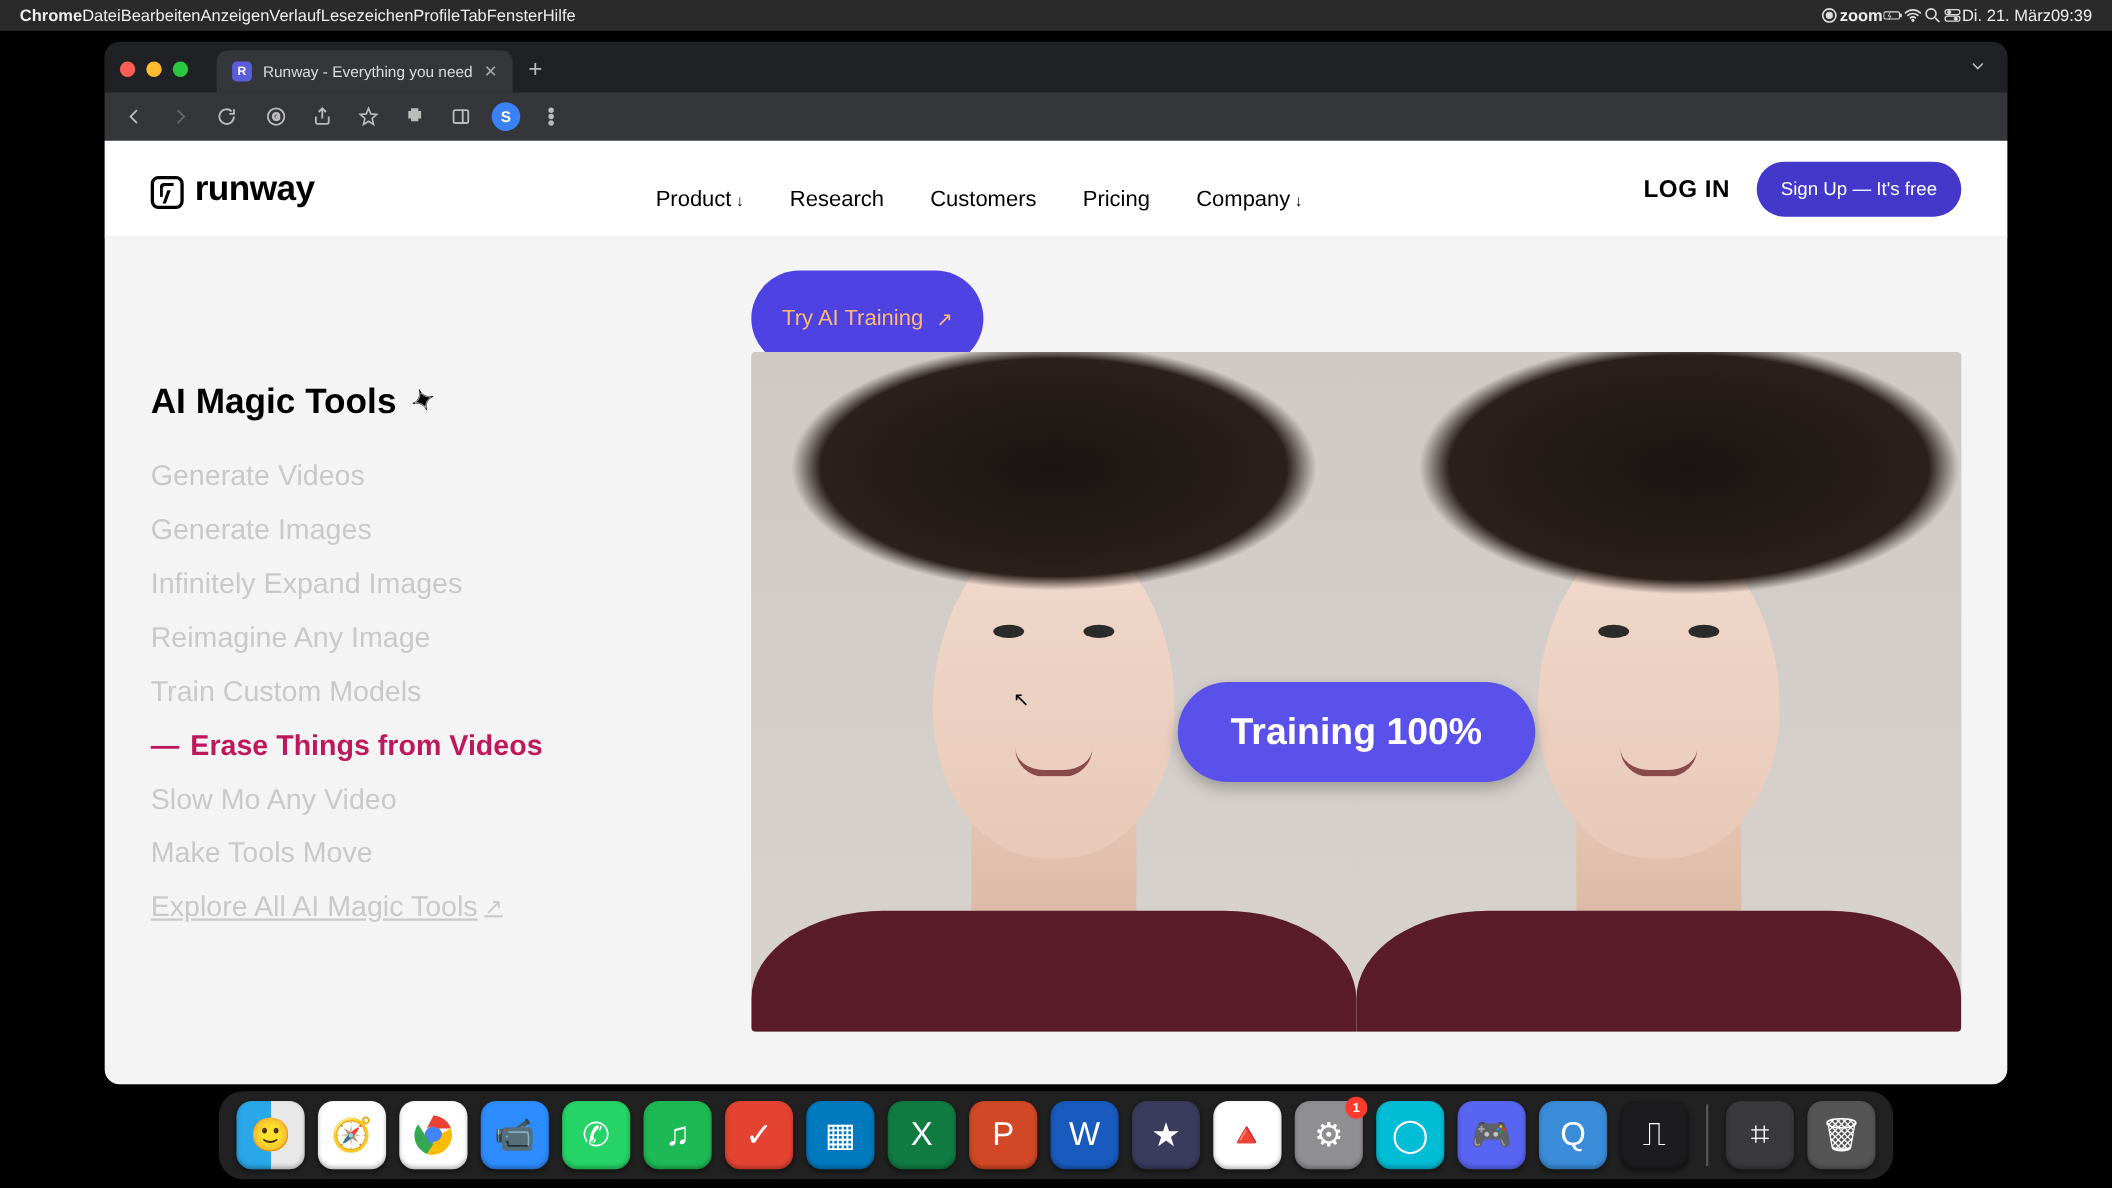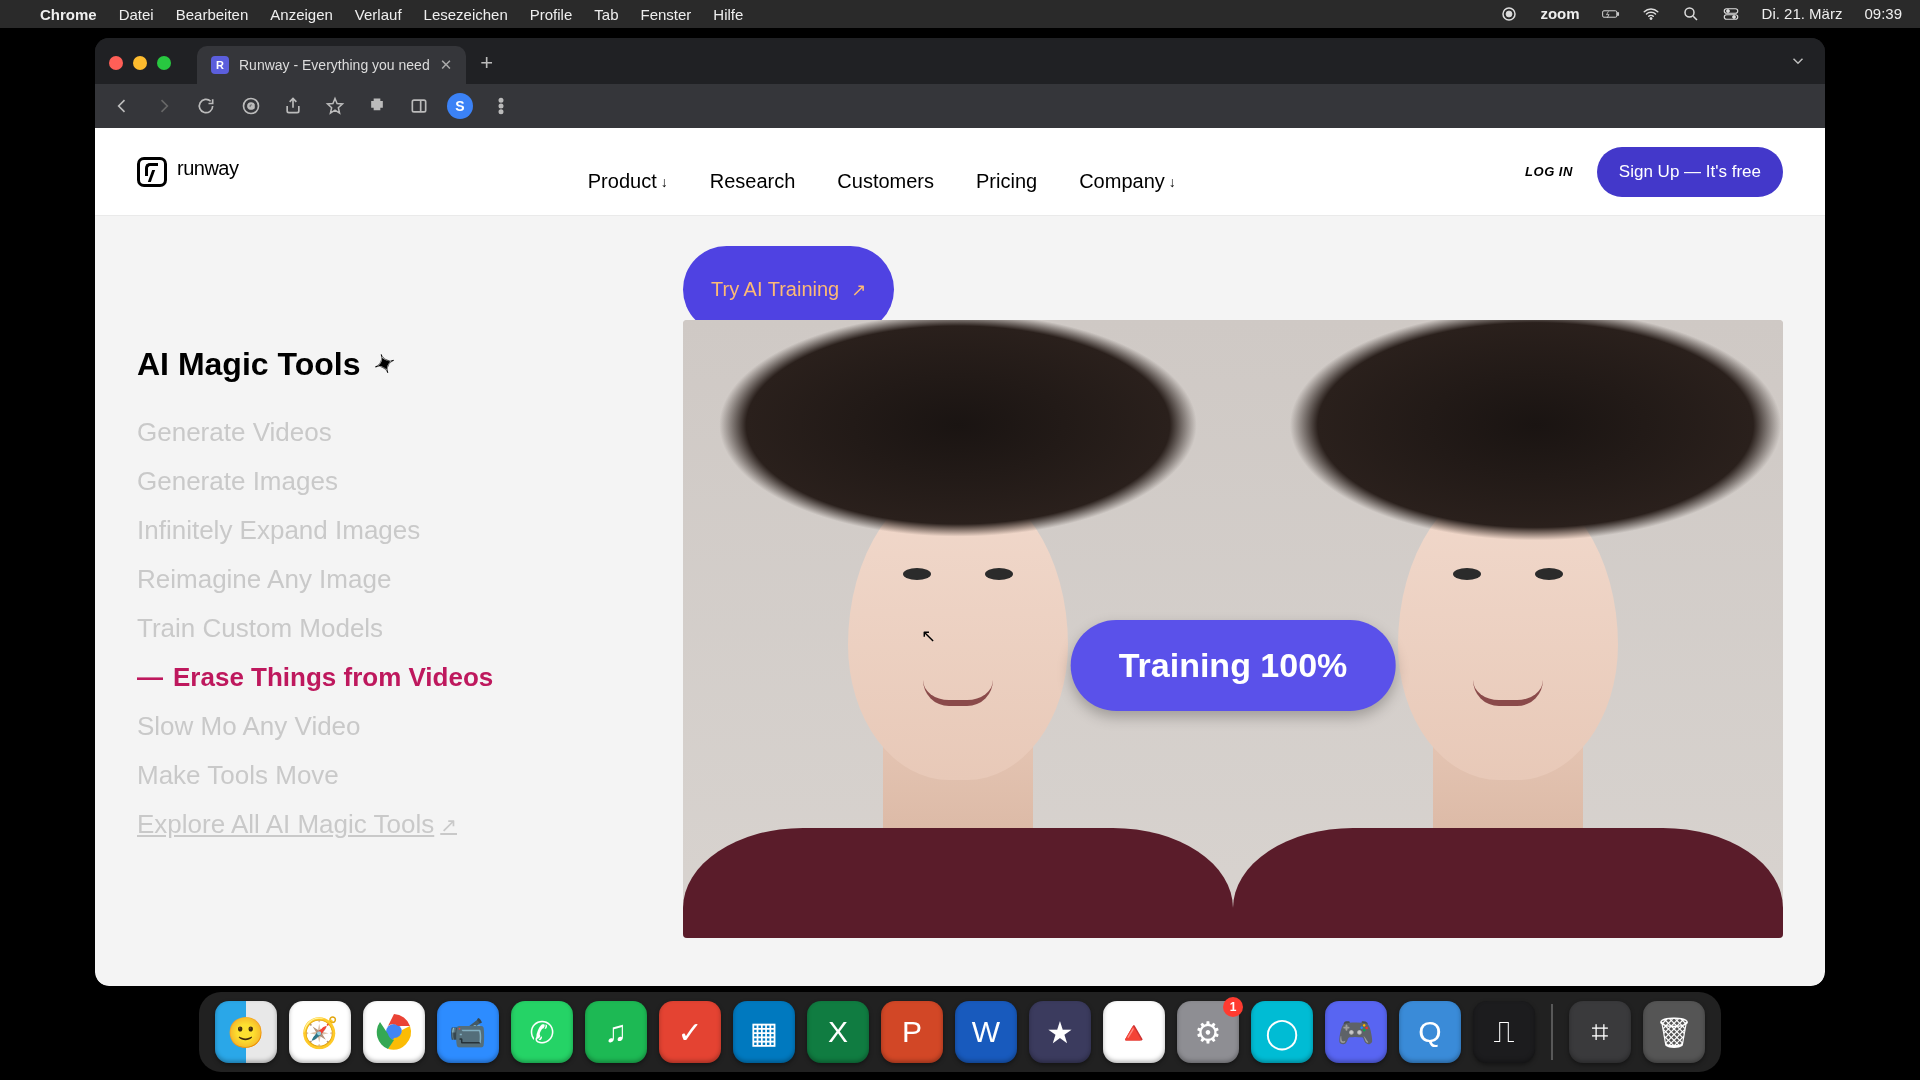--- a/index.html
+++ b/index.html
@@ -1,19 +1,19 @@
 <!DOCTYPE html>
 <html><head>
 <meta charset="utf-8">
 <style>
   * { margin: 0; padding: 0; box-sizing: border-box; }
   html, body { width: 1920px; height: 1080px; overflow: hidden; font-family: -apple-system, BlinkMacSystemFont, "Segoe UI", Helvetica, Arial, sans-serif; background:#000; }
   
   .mac-menubar { position: absolute; top:0; left:0; right:0; height:28px; background:#2a2a2a; color:#eee; display:flex; align-items:center; justify-content:space-between; padding:0 18px; font-size:15px; }
-  .mac-menubar .left, .mac-menubar .right { display:flex; align-items:flex-start; gap:22px; }
+  .mac-menubar .left, .mac-menubar .right { display:flex; align-items:center; }
   .mac-menubar .left .apple { font-size:18px; }
   .mac-menubar .left .app-name { font-weight:600; }
   .mac-menubar .right .icon { display:inline-flex; align-items:center; justify-content:center; }
   .mac-menubar .right svg { width:18px; height:18px; stroke:#ddd; fill:#ddd; }
   
   .chrome-window { position:absolute; top:38px; left:95px; width:1730px; height:948px; background:#202124; border-radius:14px; overflow:hidden; box-shadow:0 0 0 1px #000; }
   .tabstrip { height:46px; background:#202124; display:flex; align-items:flex-end; padding-left:14px; }
   .traffic { display:flex; align-items:center; gap:10px; margin-bottom:14px; margin-right:26px; }
   .traffic .dot { width:14px; height:14px; border-radius:50%; }
   .dot.red{background:#ff5f57;} .dot.yellow{background:#febc2e;} .dot.green{background:#28c840;}
@@ -29,29 +29,29 @@
   .toolbar svg { width:20px; height:20px; stroke:#bbb; fill:none; stroke-width:2; }
   .addressbar { flex:1; height:34px; background:#202124; border-radius:18px; display:flex; align-items:center; padding:0 14px; gap:10px; color:#ccc; font-size:16px; margin:0 6px; }
   .addressbar .lock svg { width:15px; height:15px; fill:#9aa0a6; stroke:none; }
   .toolbar .right-icons { display:flex; align-items:center; gap:14px; margin-left:6px; margin-right:4px; }
   .toolbar .right-icons .icon { width:28px; height:28px; display:flex; align-items:center; justify-content:center; }
   .toolbar .right-icons svg { width:20px; height:20px; stroke:#bbb; fill:#bbb; }
   .avatar { width:26px; height:26px; border-radius:50%; background:#3b82f6; color:#fff; display:flex; align-items:center; justify-content:center; font-size:14px; font-weight:600; }
   
   .viewport { position:absolute; top:90px; left:0; right:0; bottom:0; background:#f4f4f4; overflow:hidden; border-bottom-left-radius:14px; border-bottom-right-radius:14px; }
   .page-header { height:88px; background:#fff; border-bottom:1px solid #eaeaea; display:flex; align-items:center; padding:0 42px; }
-  .logo { display:flex; align-items:flex-start; gap:10px; font-size:20px; font-weight:400; letter-spacing:-0.5px; }
+  .logo { display:flex; align-items:flex-end; gap:10px; font-size:32px; font-weight:700; letter-spacing:-0.5px; }
   .logo .mark { width:30px; height:30px; border:3px solid #000; border-radius:7px; position:relative; }
   .logo .mark::before { content:""; position:absolute; left:5px; top:3px; width:10px; height:10px; border:3px solid #000; border-bottom:none; border-right:none; border-radius:5px 0 0 0; }
   .logo .mark::after { content:""; position:absolute; left:10px; top:10px; width:3px; height:12px; background:#000; transform:skewX(-20deg); }
   .nav { flex:1; display:flex; justify-content:center; gap:42px; font-size:20px;margin-top:20px; }
   .nav a { color:#000; text-decoration:none; cursor:pointer; display:inline-flex; align-items:center; gap:4px; }
   .nav .arrow { font-size:14px; }
   .header-actions { display:flex; align-items:center; gap:24px; }
-  .login { font-size:13px; font-weight:600; letter-spacing:0.5px;font-style:italic; }
+  .login { font-size:22px; font-weight:600; letter-spacing:0.5px; }
   .signup-btn { background:#4338ca; color:#fff; padding:15px 22px; border-radius:999px; font-size:17px; font-weight:500; border:none; cursor:pointer; }
   .content { position:relative; padding:32px 42px 0 42px; height:calc(100% - 88px); }
   .cta-btn { position:absolute; top:30px; left:588px; background:#4f42e2; color:#fdba74; border:none; padding:32px 28px; border-radius:999px; font-size:20px; font-weight:500; display:inline-flex; align-items:center; gap:12px; cursor:pointer; }
   .cta-btn .arrow { font-size:18px; }
   .sidebar { position:absolute; top:130px; left:42px; width:480px; }
   .sidebar h2 { font-size:32px; font-weight:700; display:flex; align-items:center; gap:14px; margin-bottom:34px; }
   .wand { font-size:26px; transform:rotate(-20deg); }
   .tool-list { list-style:none; display:flex; flex-direction:column; gap:18px; font-size:26px; }
   .tool-list li { color:#c9c9c9; cursor:pointer; font-weight:500; }
   .tool-list li.active { color:#be185d; font-weight:600; display:flex; align-items:center; gap:10px; }

